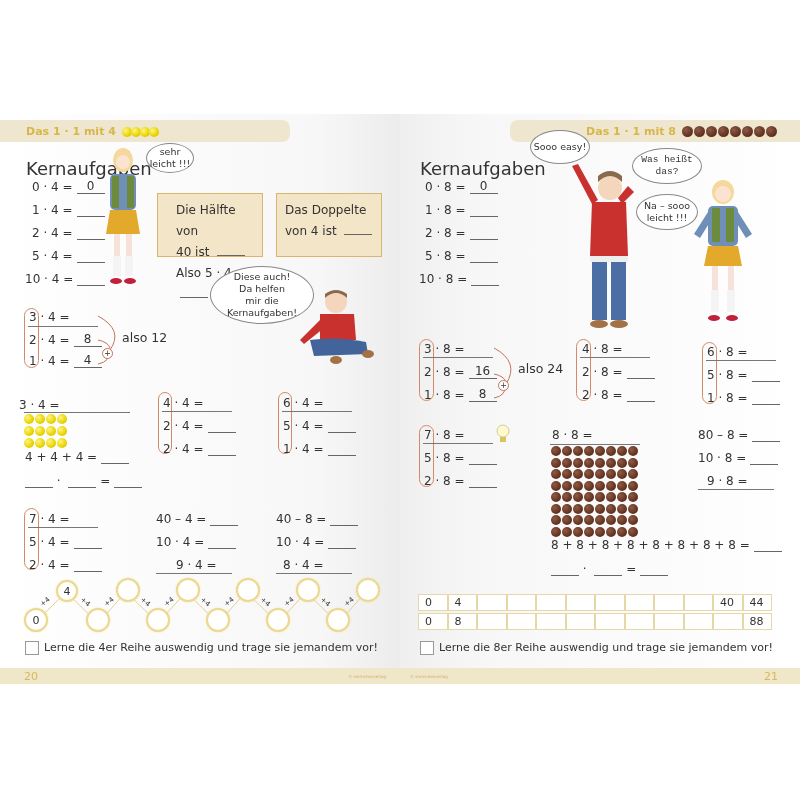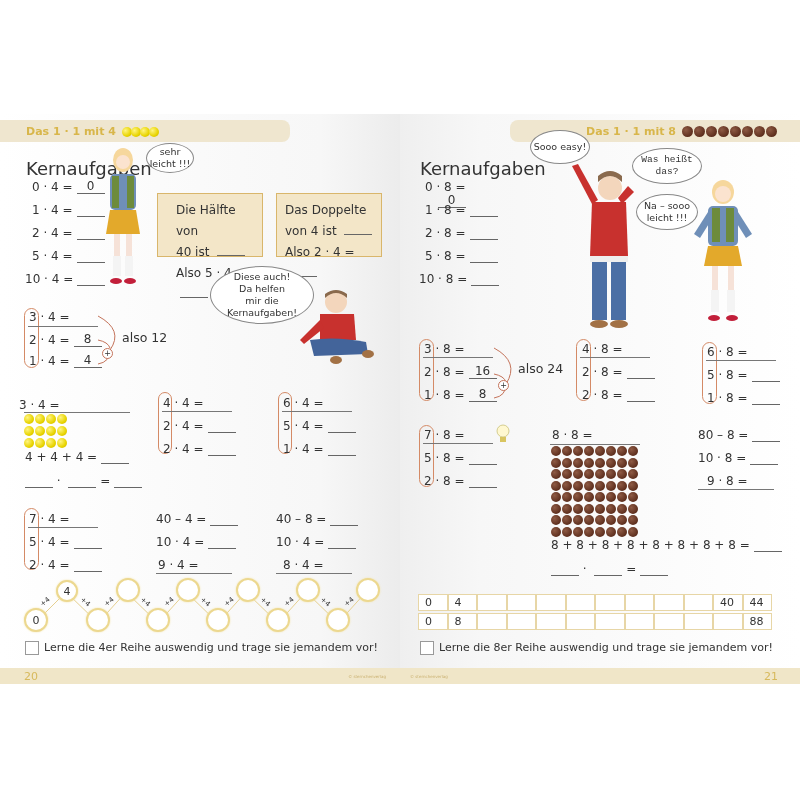--- a/index.html
+++ b/index.html
@@ -106,21 +106,20 @@
     </div>
 
     <div class="box" style="left:157px;top:79px;width:106px;height:64px;padding-left:18px;">
       <div>Die Hälfte von</div>
       <div style="line-height:14px;"><span>40 ist</span> <span class="ans"></span></div>
       <div style="margin-top:4px;"><span>Also 5 · 4 =</span> <span class="ans"></span></div>
     </div>
     <div class="box" style="left:276px;top:79px;width:106px;height:64px;">
       <div>Das Doppelte</div>
       <div style="line-height:14px;"><span>von 4 ist</span> <span class="ans"></span></div>
-      <div style="margin-top:4px;"><span>Also 2 · 4 =</span> <span class="ans"></span></div>
     </div>
 
     <div class="bubble" style="left:210px;top:152px;width:104px;height:58px;">
       <span>Diese auch!</span>
         <span>Da helfen</span>
         <span>mir die</span>
         <span>Kernaufgaben!</span>
     </div>
     <svg class="figure" style="left:296px;top:176px;" width="78" height="82">
       <circle cx="40" cy="12" r="11" fill="#f3d6bc"></circle>
@@ -187,21 +186,21 @@
     <div class="eq" style="left:29px;top:444px;"><span>2</span>&nbsp;<span>· 4 =</span><span class="ans"></span></div>
 
     <div class="eq" style="left:156px;top:398px;">
         <span>40 – 4 =</span>
         <span class="ans"></span>
       </div>
     <div class="eq" style="left:156px;top:421px;">
         <span>10 · 4 =</span>
         <span class="ans"></span>
       </div>
-    <div class="eq" style="left:158px;top:444px;text-align:right;">
+    <div class="eq" style="left:176px;top:444px;text-align:right;">
         <span>9 · 4 =</span>
       </div>
     <div class="uline" style="left:156px;top:459px;width:76px;"></div>
 
     <div class="eq" style="left:276px;top:398px;">
         <span>40 – 8 =</span>
         <span class="ans"></span>
       </div>
     <div class="eq" style="left:276px;top:421px;">
         <span>10 · 4 =</span>
@@ -250,21 +249,21 @@
 
   <div class="page right">
     <div class="hdr">
       <span class="hdr-title">Das 1 · 1 mit 8</span>
       <span>
         <span class="dot b"></span><span class="dot b"></span><span class="dot b"></span><span class="dot b"></span><span class="dot b"></span><span class="dot b"></span><span class="dot b"></span><span class="dot b"></span>
       </span>
     </div>
 
     <div class="txt heading" style="left:20px;top:44px;">Kernaufgaben</div>
-    <div class="eq" style="left:25px;top:66px;flex-direction:column;">
+    <div class="eq" style="left:25px;top:66px;">
         <span>0 · 8 =</span>
         <span class="ans">0</span>
       </div>
     <div class="eq" style="left:25px;top:89px;">
         <span>1 · 8 =</span>
         <span class="ans"></span>
       </div>
     <div class="eq" style="left:25px;top:112px;">
         <span>2 · 8 =</span>
         <span class="ans"></span>

